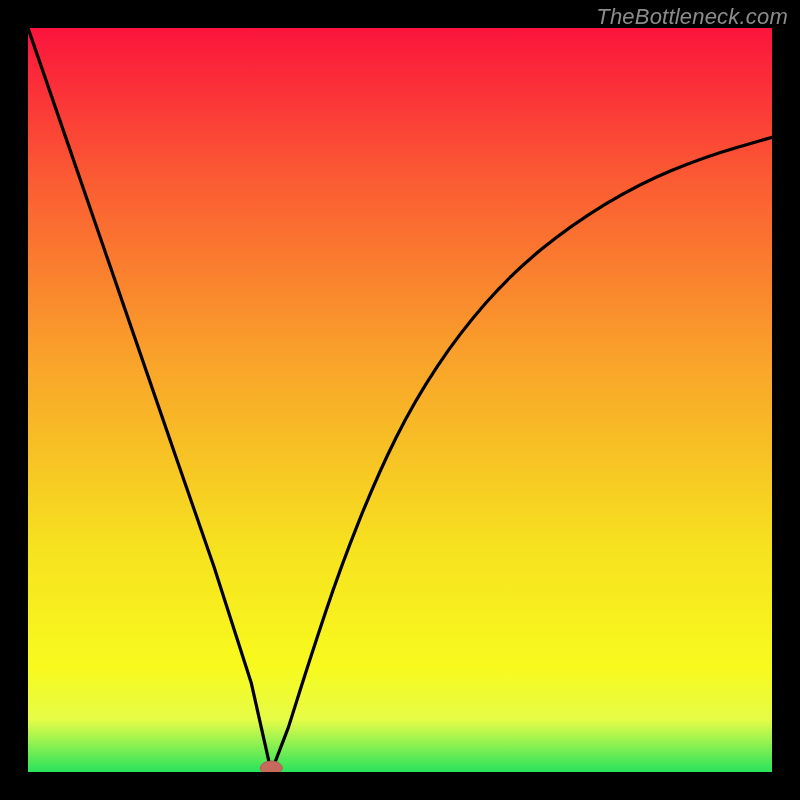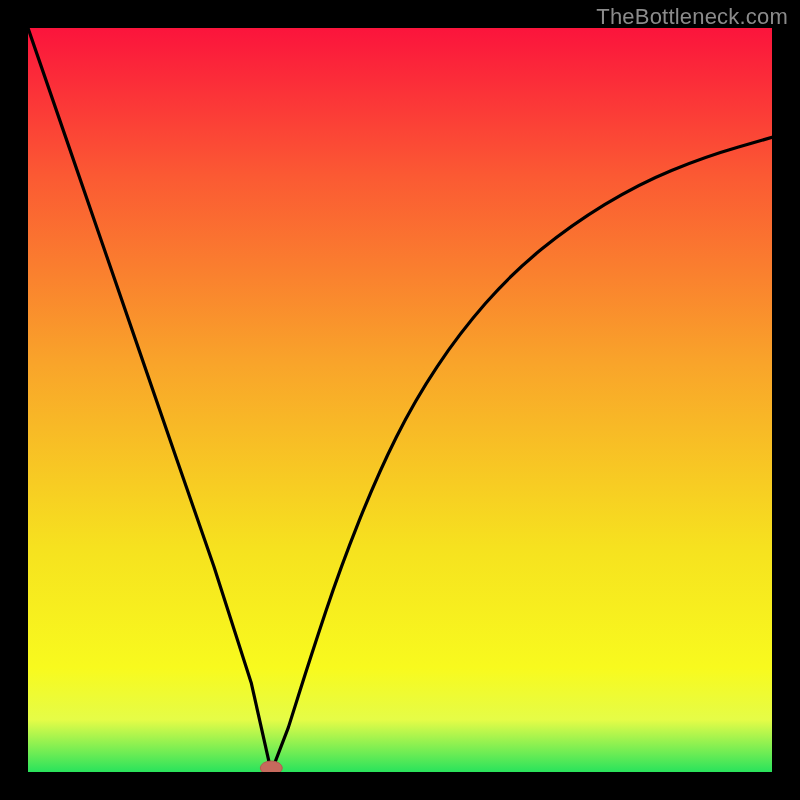--- a/index.html
+++ b/index.html
@@ -29,20 +29,21 @@
   }
   .watermark {
     position: absolute;
     top: 4px;
     right: 12px;
     color: #8b8b8b;
     font-size: 22px;
     font-weight: 500;
     letter-spacing: 0.2px;
     user-select: none;
+    font-style: italic;
   }
   svg { display: block; }
 </style>
 </head>
 <body>
 
 <div class="frame">
 
   <div class="plot-area">
     <svg id="plot-svg" width="744" height="744" viewBox="0 0 744 744">

